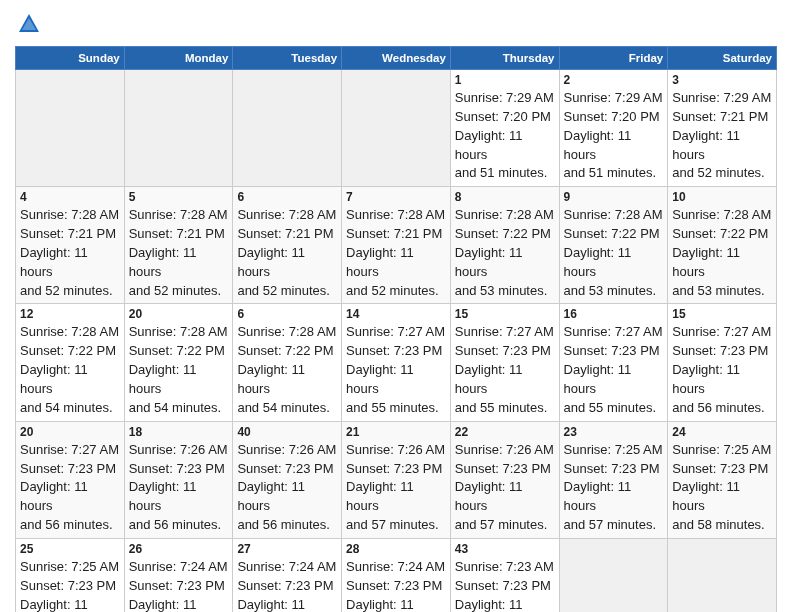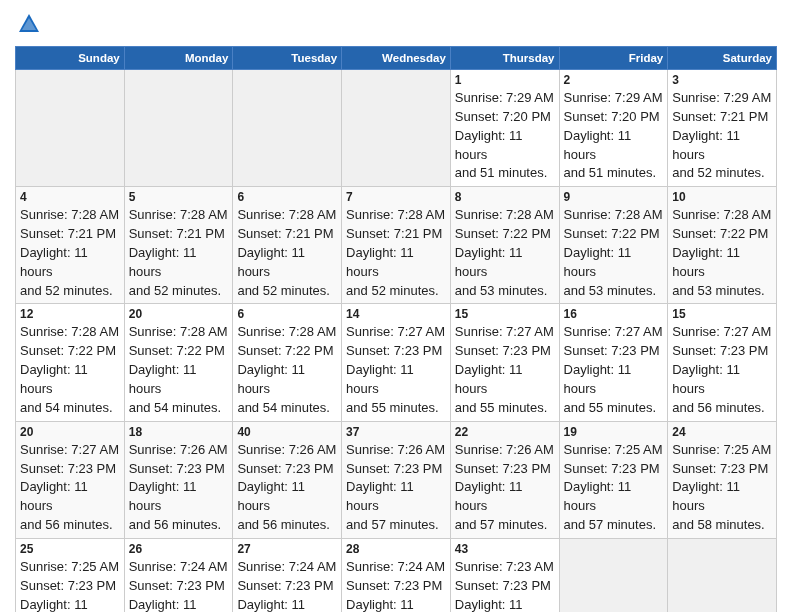--- a/index.html
+++ b/index.html
@@ -216,29 +216,29 @@
           </td>
           <td>
             <span class="day-num">18</span>
             <div class="cell-text">Sunrise: 7:26 AM<br>Sunset: 7:23 PM<br>Daylight: 11 hours<br>and 56 minutes.</div>
           </td>
           <td>
             <span class="day-num">40</span>
             <div class="cell-text">Sunrise: 7:26 AM<br>Sunset: 7:23 PM<br>Daylight: 11 hours<br>and 56 minutes.</div>
           </td>
           <td>
-            <span class="day-num">37</span>
+            <span class="day-num">21</span>
             <div class="cell-text">Sunrise: 7:26 AM<br>Sunset: 7:23 PM<br>Daylight: 11 hours<br>and 57 minutes.</div>
           </td>
           <td>
             <span class="day-num">22</span>
             <div class="cell-text">Sunrise: 7:26 AM<br>Sunset: 7:23 PM<br>Daylight: 11 hours<br>and 57 minutes.</div>
           </td>
           <td>
-            <span class="day-num">19</span>
+            <span class="day-num">23</span>
             <div class="cell-text">Sunrise: 7:25 AM<br>Sunset: 7:23 PM<br>Daylight: 11 hours<br>and 57 minutes.</div>
           </td>
           <td>
             <span class="day-num">24</span>
             <div class="cell-text">Sunrise: 7:25 AM<br>Sunset: 7:23 PM<br>Daylight: 11 hours<br>and 58 minutes.</div>
           </td>
         </tr>
         <tr>
           <td>
             <span class="day-num">25</span>

